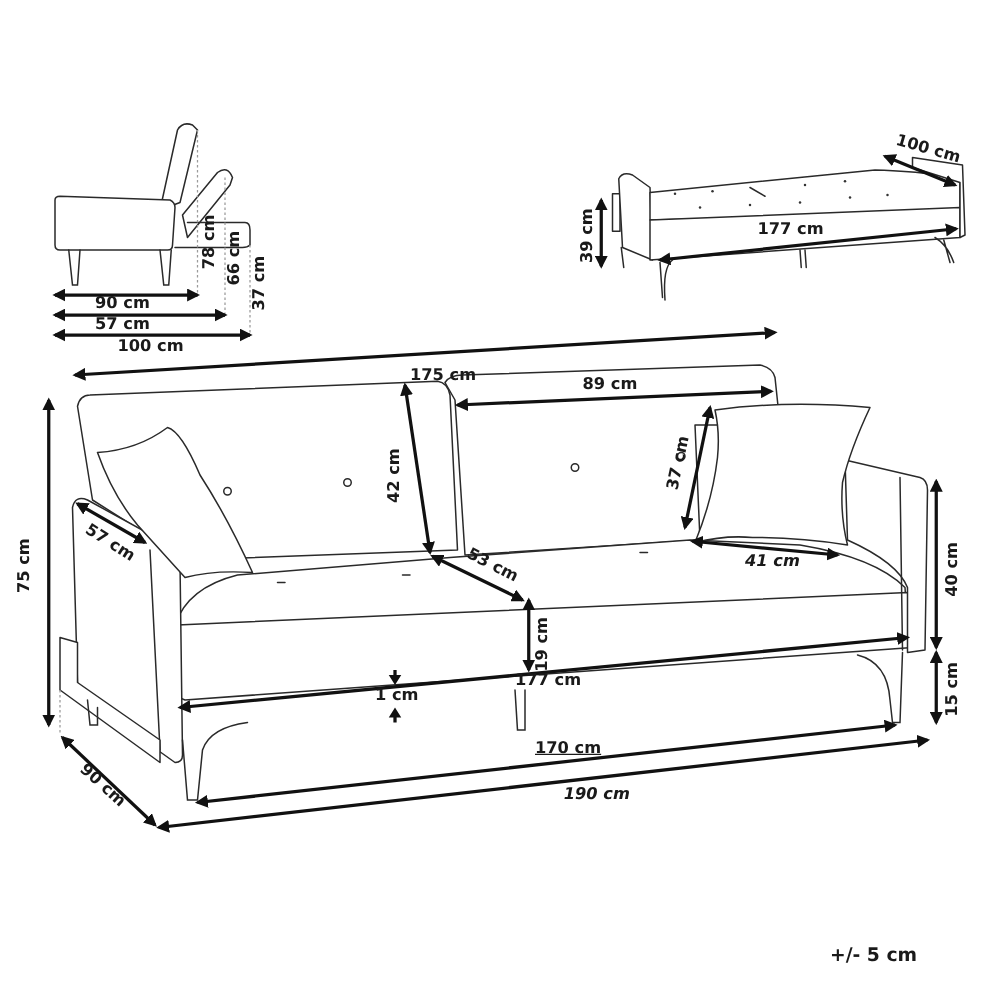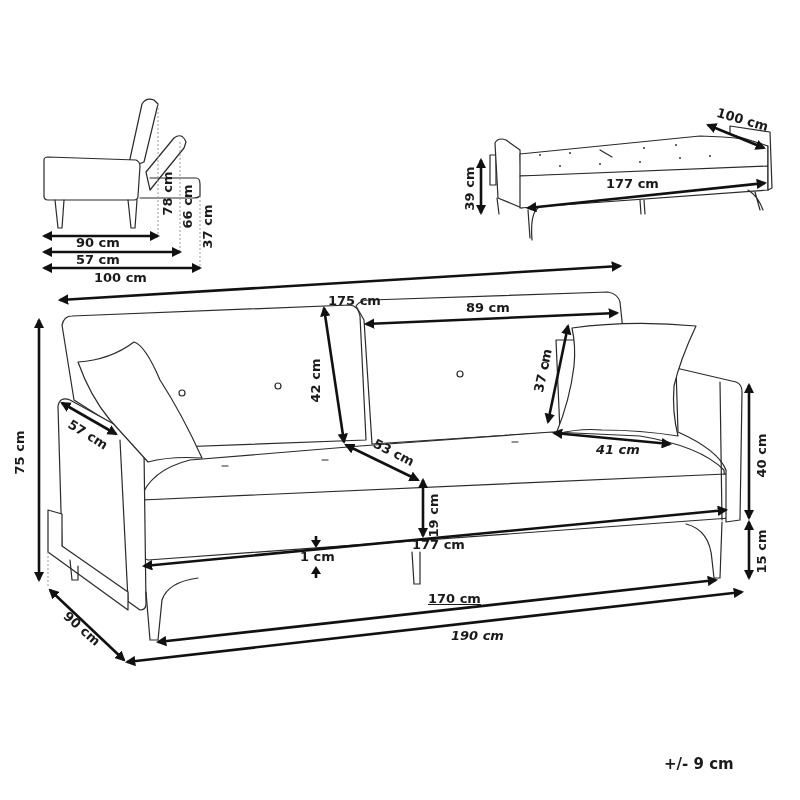--- a/index.html
+++ b/index.html
@@ -136,13 +136,13 @@
 <div class="lbl" style="left:-2px;top:446px;transform:rotate(-90deg);">75 cm</div>
 <div class="lbl" style="left:740px;top:449px;transform:rotate(-90deg);">40 cm</div>
 <div class="lbl" style="left:740px;top:545px;transform:rotate(-90deg);">15 cm</div>
 <div class="lbl" style="left:412px;top:509px;transform:rotate(-90deg);">19 cm</div>
 <div class="lbl" style="left:300px;top:550px;">1 cm</div>
 <div class="lbl" style="left:412px;top:538px;">177 cm</div>
 <div class="lbl" style="left:428px;top:592px;text-decoration:underline;">170 cm</div>
 <div class="lbl" style="left:451px;top:629px;font-style:italic;">190 cm</div>
 <div class="lbl" style="left:60px;top:622px;transform:rotate(42deg);">90 cm</div>
 
-<div class="lbl" style="left:664px;top:757px;font-size:15px;">+/- 9 cm</div>
+<div class="lbl" style="left:664px;top:757px;font-size:15px;">+/- 5 cm</div>
 
 </body></html>

